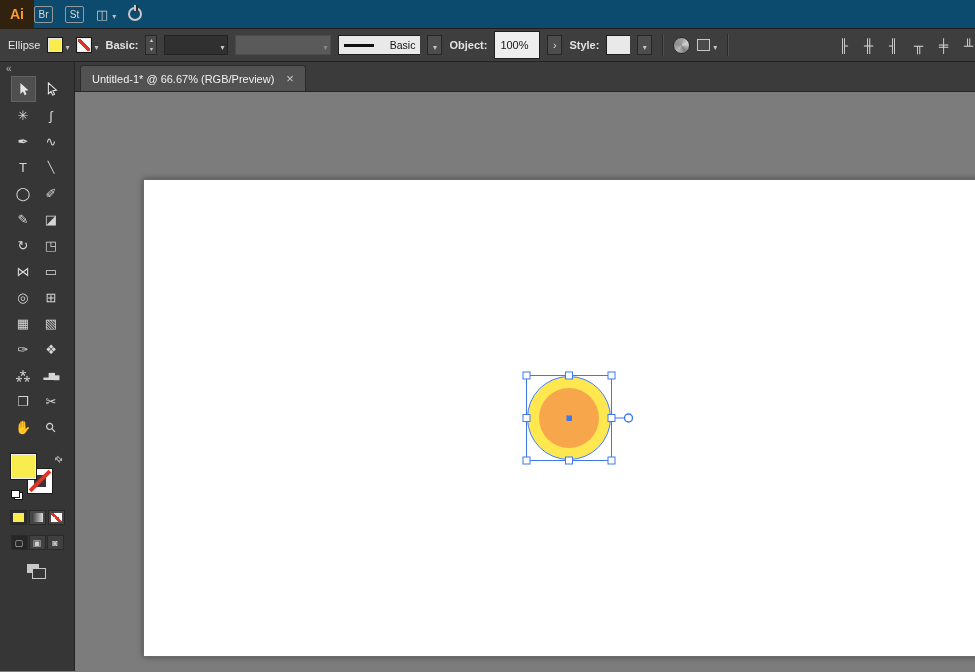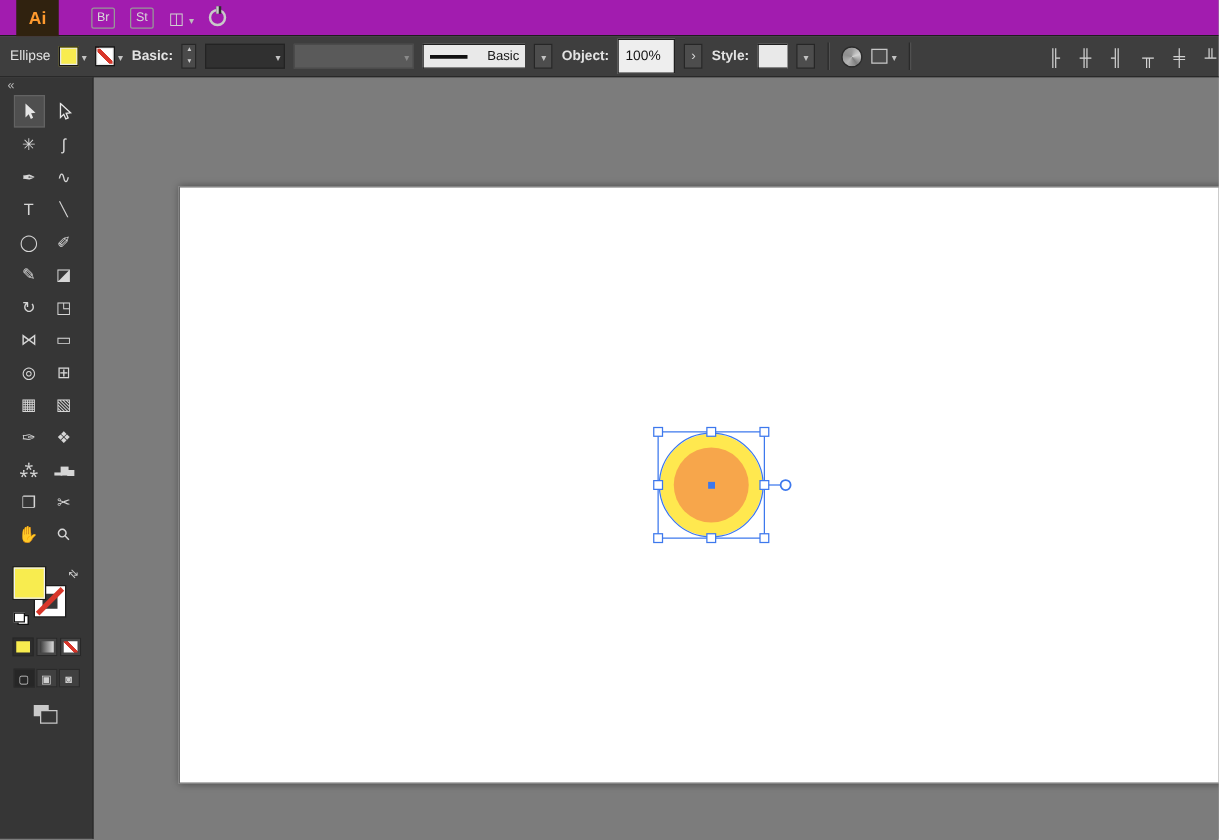--- a/index.html
+++ b/index.html
@@ -1,24 +1,24 @@
 <!DOCTYPE html>
 <html style="--selection: #3D78ED; --shape_outer: #FFE84F; --shape_inner: #F7A64B; --fill_swatch: #F8EC4F; --none_red: #D8362A;"><head>
 <meta charset="utf-8">
 <style>
   * { margin:0; padding:0; box-sizing:border-box; }
   html,body { width:975px; height:672px; overflow:hidden; }
   body { font-family:"Liberation Sans", sans-serif; background:#7c7c7c; user-select:none; }
 
   
-  .menubar { height:29px; background:#a21caf; border-bottom:1px solid #1e1e1e; display:flex; align-items:center;padding-left:13px; }
+  .menubar { height:29px; background:#0c4a6e; border-bottom:1px solid #1e1e1e; display:flex; align-items:center; }
   .ai-logo { width:34px; height:29px; background:#30220f; color:#ff9a2e; font-weight:bold; font-size:14px; display:flex; align-items:center; justify-content:center; }
   .menu-items { display:flex; height:29px; margin-left:6px; }
   .menu-item { color:#dcdcdc; font-size:11.5px; line-height:29px; padding:0 10px; cursor:default; }
-  .menubar-right { display:flex; align-items:center; gap:12px; margin-left:26px; }
+  .menubar-right { display:flex; align-items:center; gap:12px; }
   .badge { border:1px solid #989898; border-radius:2px; color:#d8d8d8; font-size:10px; width:19px; height:17px; line-height:15px; text-align:center; }
   .ws-switcher { display:flex; align-items:center; gap:4px; color:#cfcfcf; font-size:13px; }
   .ws-switcher .dd::after { content:"▾"; font-size:8px; color:#bdbdbd; }
   .circle-icon { width:14px; height:14px; border:2px solid #c9c9c9; border-radius:50%; position:relative; }
   .circle-icon::after { content:""; position:absolute; left:4px; top:-4px; width:2px; height:6px; background:#2d2d2d; border-left:2px solid #c9c9c9; }
 
   
   .controlbar { height:33px; background:#3e3e3e; border-bottom:1px solid #232323; display:flex; align-items:center; padding:0 8px; gap:7px; overflow:hidden; }
   .cb-label { color:#e3e3e3; font-size:11px; white-space:nowrap; }
   .cb-label.bold { font-weight:bold; }
@@ -290,20 +290,26 @@
       <div class="dm" data-name="draw-behind-button">▣</div>
       <div class="dm" data-name="draw-inside-button">◙</div>
     </div>
     <div class="screenmode" data-name="screen-mode-button">
       <span class="sm-a" data-name="screen-mode-icon"></span>
       <span class="sm-b" data-name="screen-mode-icon"></span>
     </div>
   </div>
 
   <div class="canvas-wrap" data-name="document-area">
+    <div class="tabbar" data-name="document-tab-bar">
+      <div class="tab" data-name="document-tab">
+        <span class="tab-title" data-name="document-tab-title">Untitled-1* @ 66.67% (RGB/Preview)</span>
+        <span class="tab-close" data-name="close-icon">×</span>
+      </div>
+    </div>
     <div class="viewport" data-name="canvas-viewport">
       <div class="artboard" data-name="artboard"></div>
       <svg class="artwork-svg" width="900" height="579" data-name="artwork-layer">
         <circle cx="494" cy="326" r="41" style="fill:var(--shape_outer)" data-name="outer-circle-shape"></circle>
         <circle cx="494" cy="326" r="30" style="fill:var(--shape_inner)" data-name="inner-circle-shape"></circle>
         <circle class="sel-stroke" cx="494" cy="326" r="41.5" data-name="selection-path-outline"></circle>
         <rect class="sel-stroke" x="451.5" y="283.5" width="85" height="85" data-name="selection-bounding-box"></rect>
         <line x1="536.5" y1="326" x2="549" y2="326" style="stroke:var(--selection);stroke-width:1" data-name="rotate-widget-connector"></line>
         <circle class="sel-stroke" cx="553.5" cy="326" r="4" style="stroke-width:1.4" data-name="rotate-widget"></circle>
         <rect x="491.5" y="323.5" width="5.5" height="5.5" style="fill:var(--selection)" data-name="center-point-handle"></rect>

